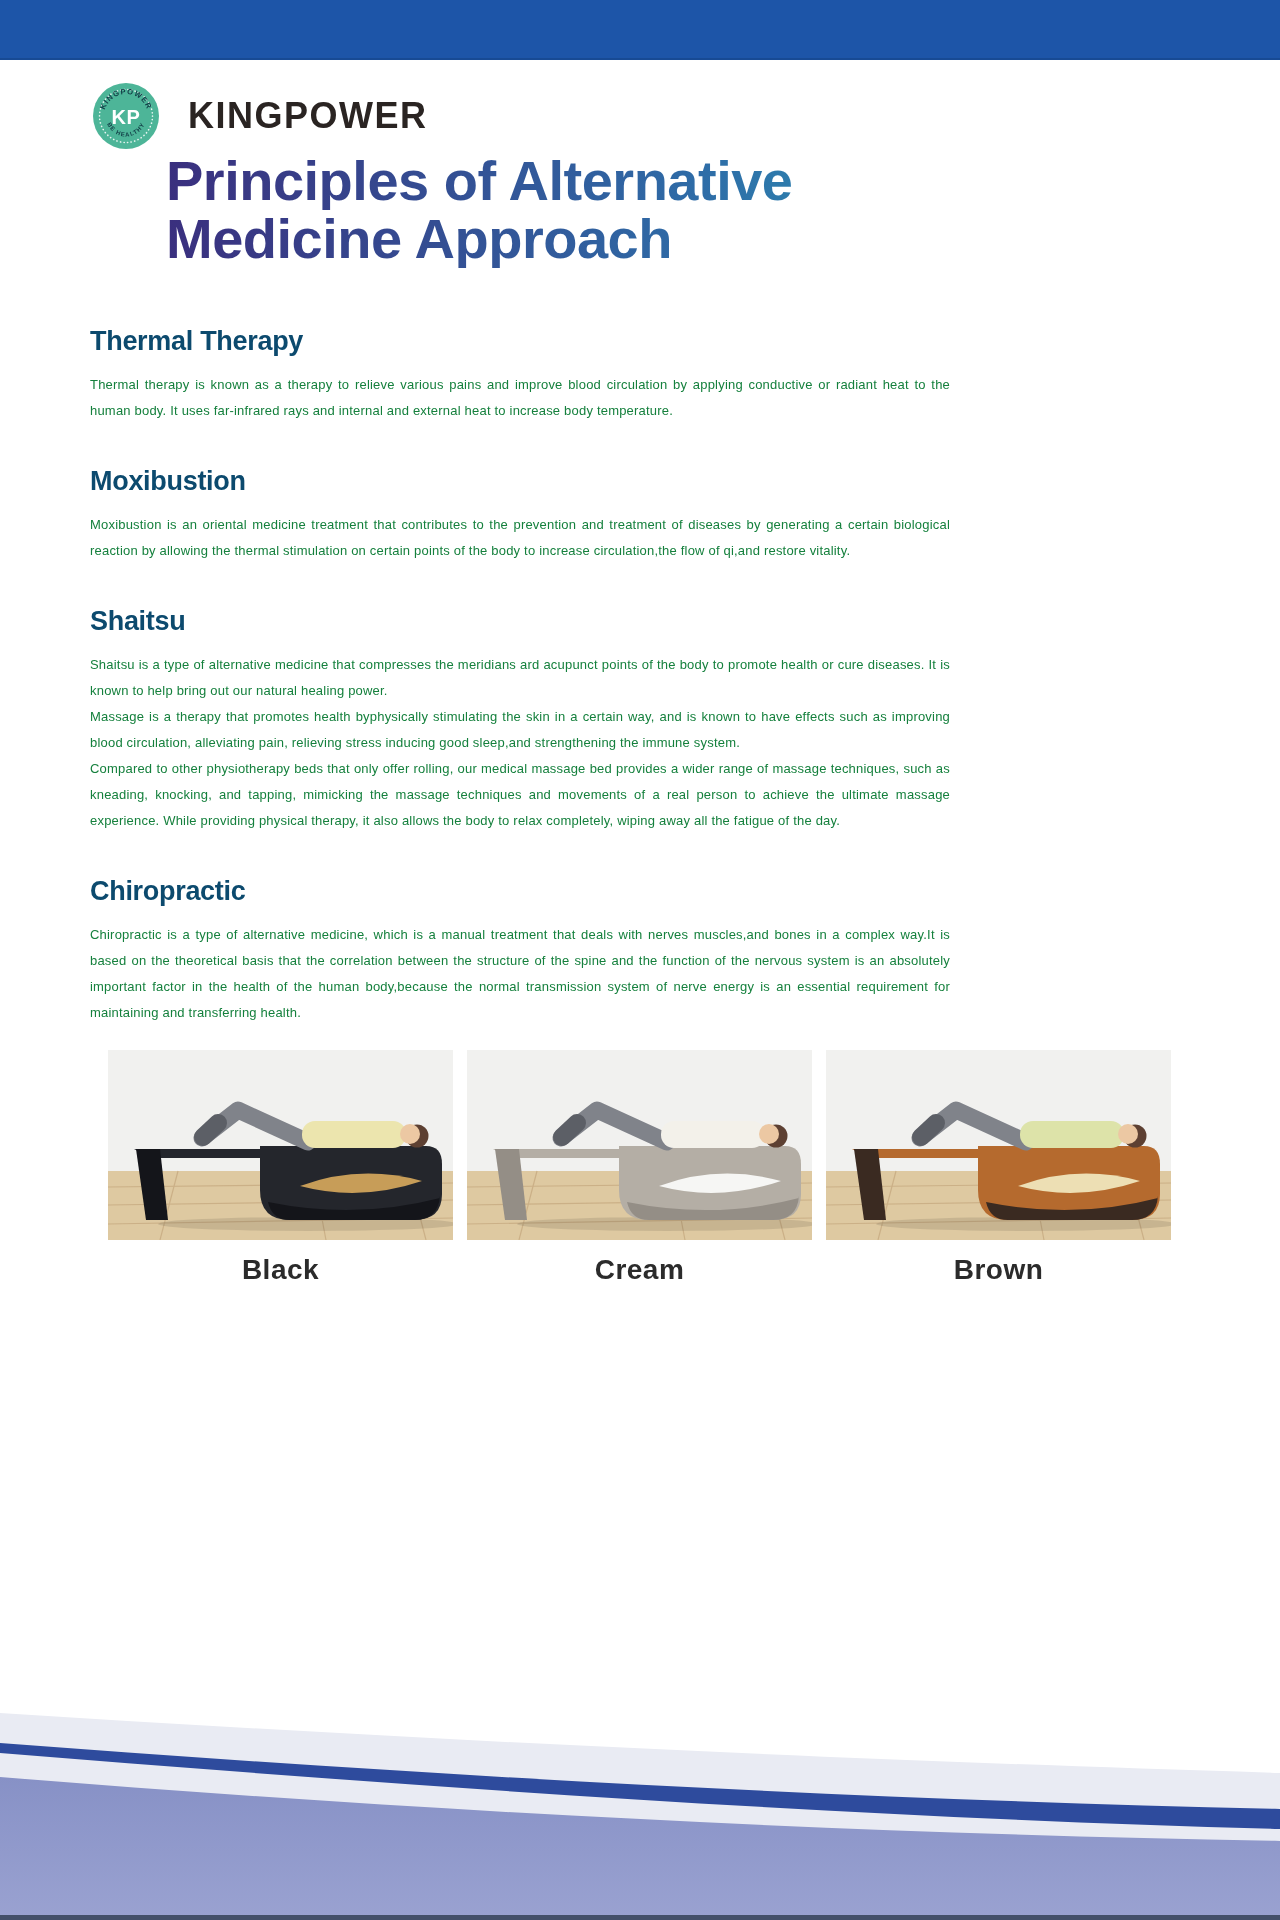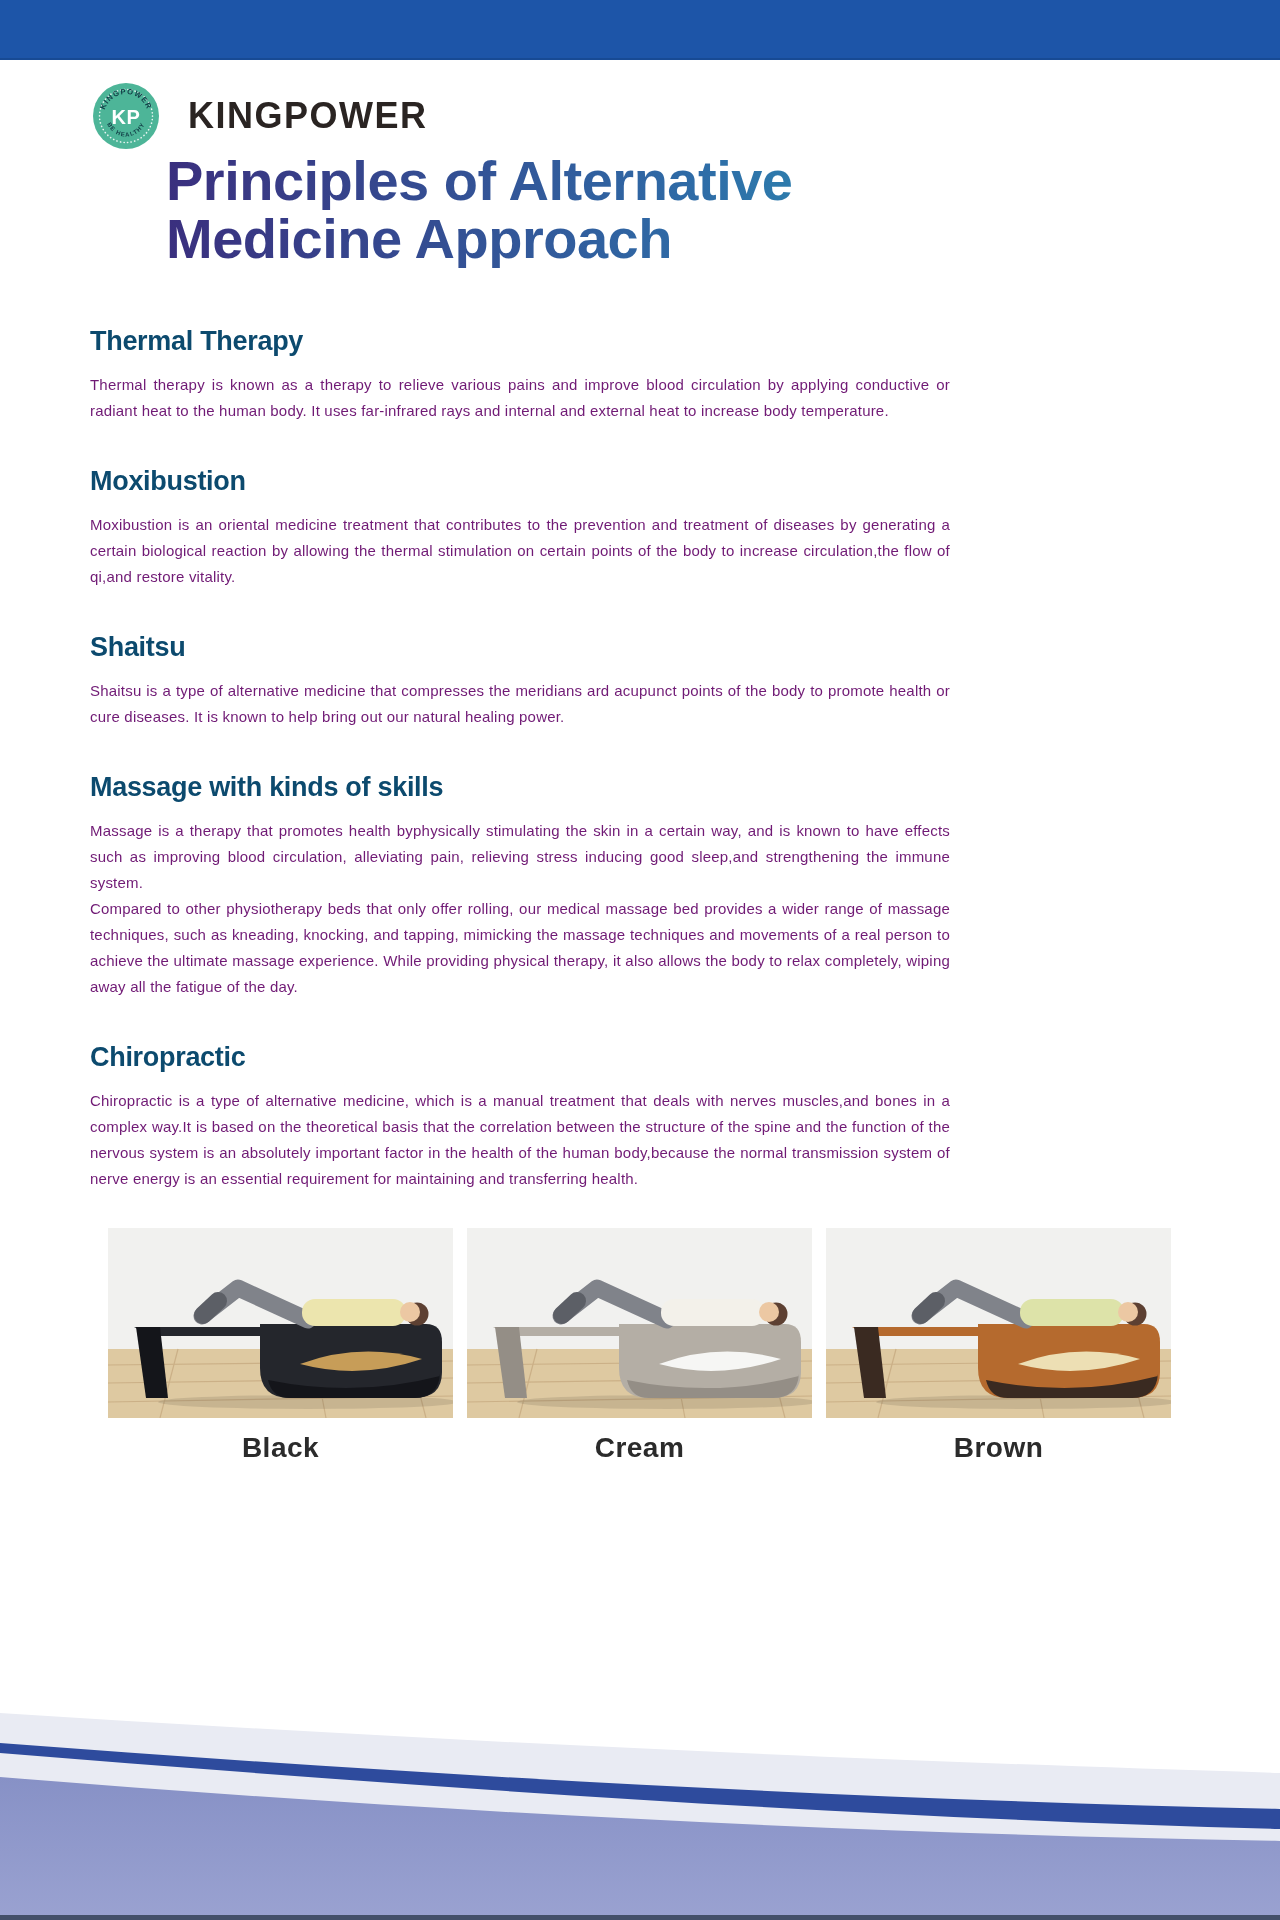--- a/index.html
+++ b/index.html
@@ -26,28 +26,28 @@
     background:linear-gradient(90deg,#3a2f7e 0%,#2e6ca7 52%,#2bbac1 100%);
     -webkit-background-clip:text;background-clip:text;color:transparent;
     display:inline-block;
   }
   h1.title span{display:block;}
   .section h2{
     margin:40px 0 14px 0;font-size:27px;line-height:34px;font-weight:bold;
     color:#0c4a6e;letter-spacing:-0.3px;
   }
   .section p{
-    margin:0;max-width:860px;font-size:15px;line-height:26px;color:#701a75;
+    margin:0;max-width:860px;font-size:13px;line-height:26px;color:#15803d;
     text-align:justify;letter-spacing:0.2px;
   }
   .colors-heading-wrap{width:860px;text-align:center;margin-top:56px;}
   .colors-heading{
     margin:0;font-size:54px;line-height:62px;font-weight:bold;letter-spacing:-0.5px;
   }
-  .products{display:flex;gap:14px;margin-left:18px;margin-top:36px;}
+  .products{display:flex;gap:14px;margin-left:18px;margin-top:24px;}
   .product{width:345px;flex:0 0 auto;}
   .product-photo{width:345px;height:190px;overflow:hidden;}
   .product-photo svg{display:block;}
   .product-label{
     margin-top:16px;text-align:center;font-size:28px;line-height:28px;
     font-weight:bold;color:#2b2b2b;letter-spacing:0.5px;
   }
   .footer-waves{position:absolute;left:0;bottom:0;width:1280px;height:225px;}
   .footer-bar{position:absolute;left:0;bottom:0;width:1280px;height:5px;background:#44506a;}
 </style>
@@ -91,21 +91,20 @@
     <h2>Moxibustion</h2>
     <p>Moxibustion is an oriental medicine treatment that contributes to the prevention and treatment of diseases by generating a certain biological reaction by allowing the thermal stimulation on certain points of the body to increase circulation,the flow of qi,and restore vitality.</p>
   </div>
 
   <div class="section">
     <h2>Shaitsu</h2>
     <p>Shaitsu is a type of alternative medicine that compresses the meridians ard acupunct points of the body to promote health or cure diseases. It is known to help bring out our natural healing power.</p>
   </div>
 
   <div class="section">
-    <h2>Massage with kinds of skills</h2>
     <p>Massage is a therapy that promotes health byphysically stimulating the skin in a certain way, and is known to have effects such as improving blood circulation, alleviating pain, relieving stress inducing good sleep,and strengthening the immune system.</p>
     <p>Compared to other physiotherapy beds that only offer rolling, our medical massage bed provides a wider range of massage techniques, such as kneading, knocking, and tapping, mimicking the massage techniques and movements of a real person to achieve the ultimate massage experience. While providing physical therapy, it also allows the body to relax completely, wiping away all the fatigue of the day.</p>
   </div>
 
   <div class="section">
     <h2>Chiropractic</h2>
     <p>Chiropractic is a type of alternative medicine, which is a manual treatment that deals with nerves muscles,and bones in a complex way.It is based on the theoretical basis that the correlation between the structure of the spine and the function of the nervous system is an absolutely important factor in the health of the human body,because the normal transmission system of nerve energy is an essential requirement for maintaining and transferring health.</p>
   </div>
 
 

